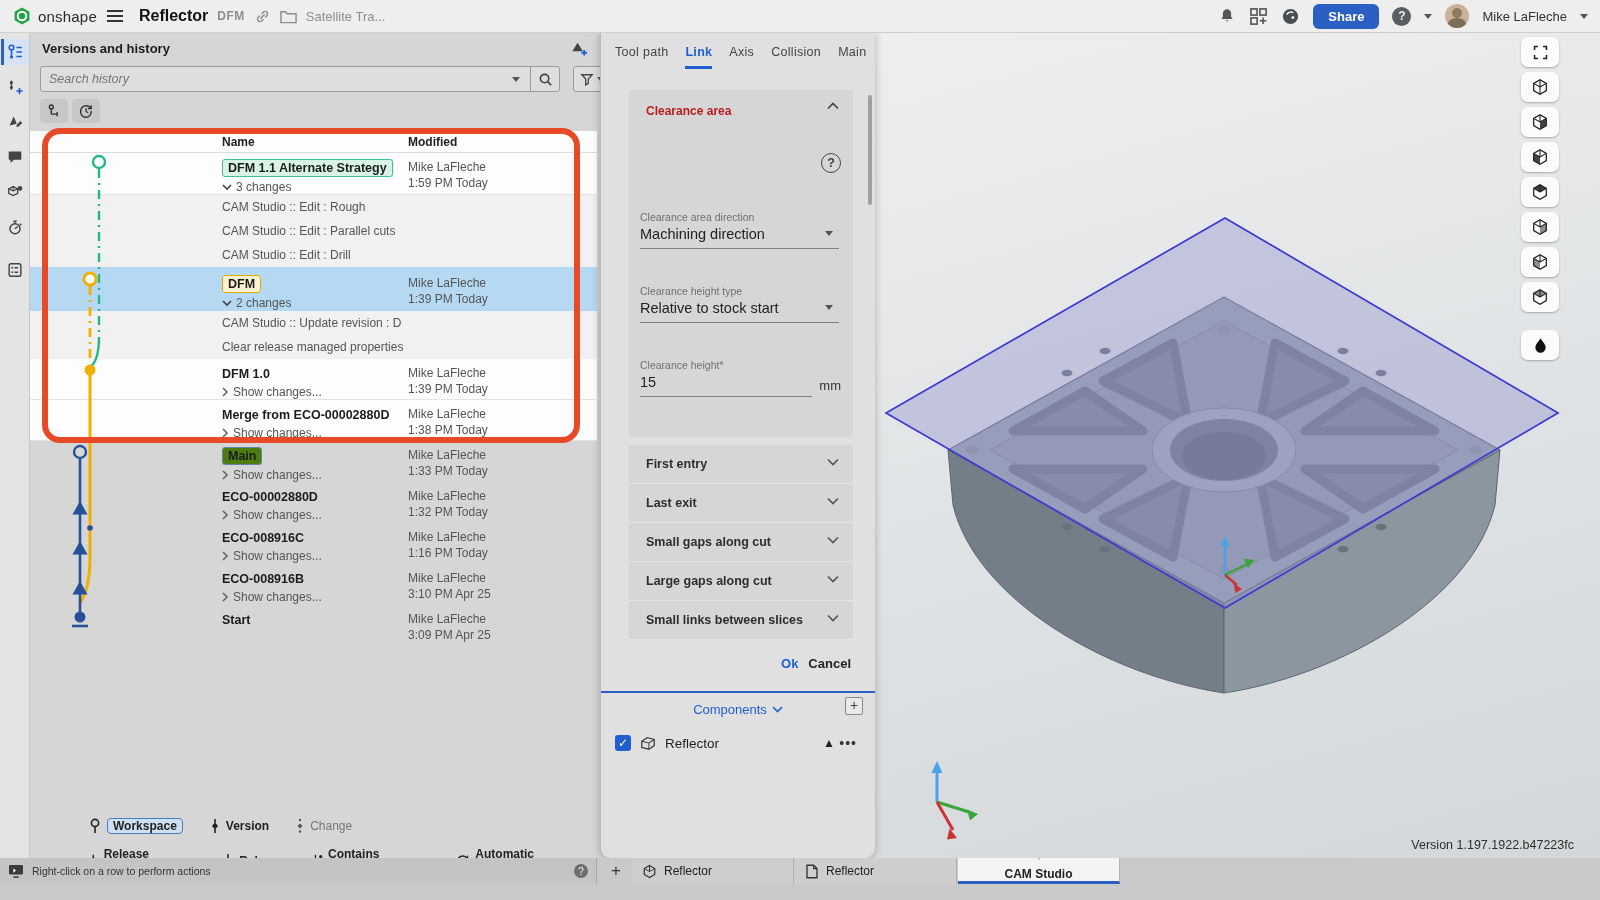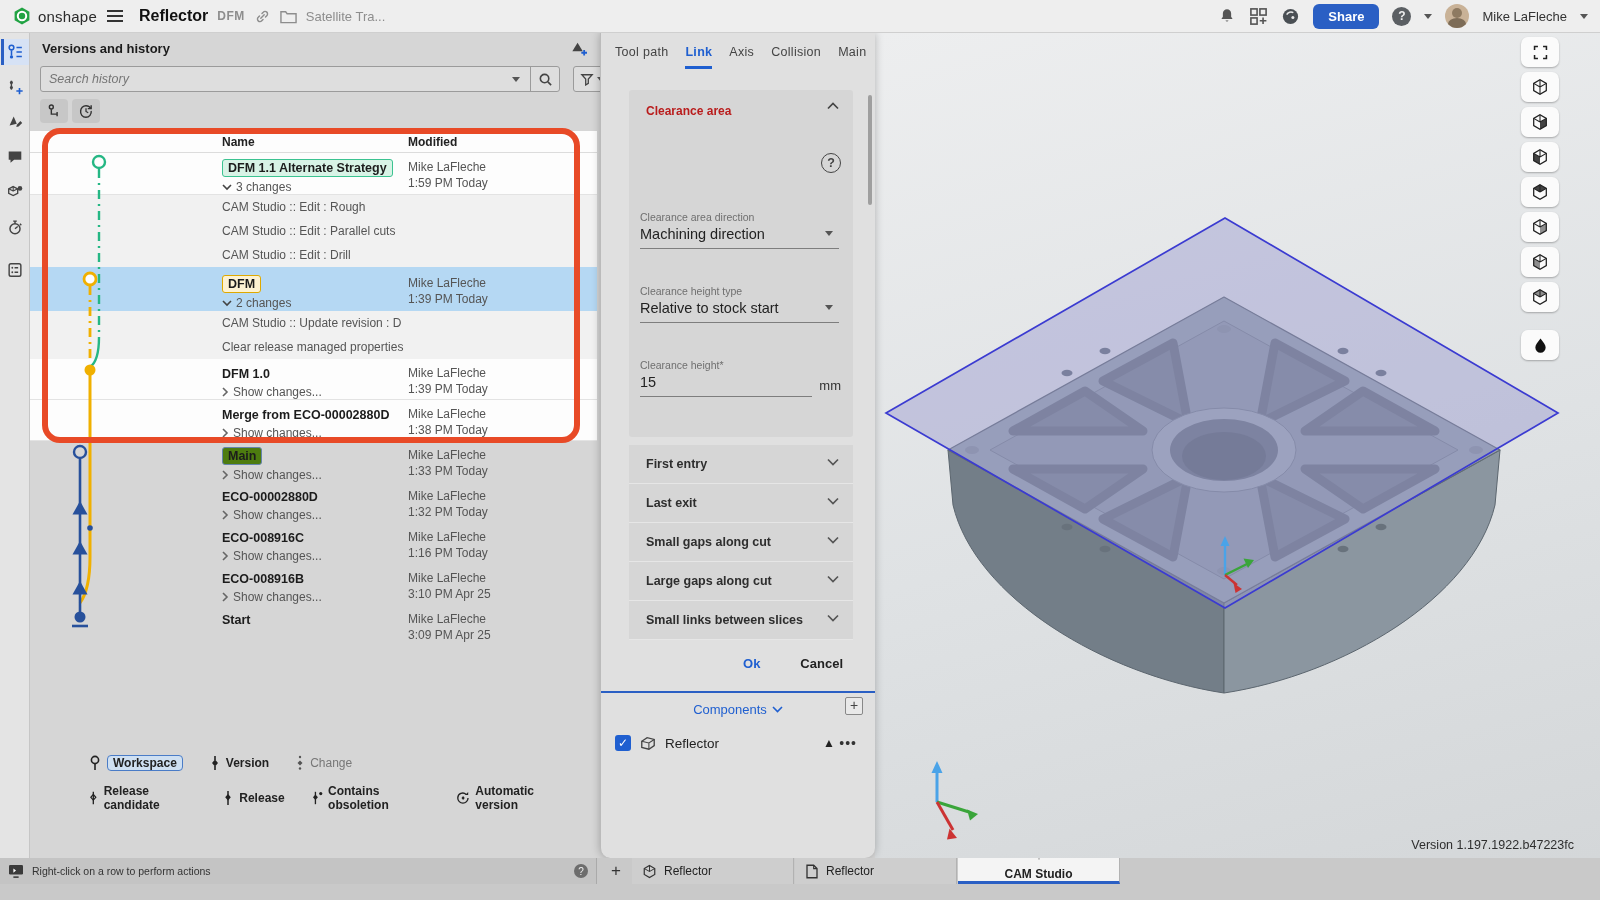--- a/index.html
+++ b/index.html
@@ -67,21 +67,21 @@
   .vmain { position:absolute; left:192px; top:5px; }
   .badge { display:inline-block; font-size:12.5px; font-weight:bold; color:#1c1c1c; padding:1px 5px;
     border-radius:3px; border:1px solid transparent; }
   .badge-green { background:#d8f3e6; border-color:#3cc391; }
   .badge-yellow { background:#fdf2d2; border-color:#dfa900; }
   .badge-blue { background:#4d7c0f; border-color:#6584ad; }
   .vtitle { font-size:12.5px; font-weight:bold; color:#1c1c1c; }
   .vsub { font-size:12px; color:#555; margin-top:3px; display:flex; align-items:center; gap:4px; }
   .vmod { position:absolute; left:378px; top:6px; font-size:12px; color:#555; line-height:16px; }
 
-  .legend { position:absolute; left:58px; top:722px; width:480px; font-size:12px; color:#222; }
+  .legend { position:absolute; left:58px; top:785px; width:480px; font-size:12px; color:#222; }
   .leg-row { display:flex; align-items:center; gap:26px; margin-bottom:13px; }
   .leg-item { display:flex; align-items:center; gap:5px; font-weight:bold; }
   .leg-item.muted span { color:#777; font-weight:normal; }
   .leg-chip { border:1.5px solid #4a7cc7; background:#cfe0f2; border-radius:4px; padding:0 5px; }
 
   
   .dialog { position:absolute; left:600px; top:33px; width:275px; height:825px; background:#e0e0e0;
     border-left:1px solid #bbb; border-radius:0 0 10px 10px; box-shadow:0 0 8px rgba(0,0,0,.25); z-index:25; }
   .dlg-tabs { position:absolute; left:14px; top:12px; display:flex; gap:17px; }
   .dlg-tab { font-size:12.5px; letter-spacing:.3px; color:#444; padding-bottom:7px; cursor:pointer; }
@@ -95,21 +95,21 @@
   .fld { border-bottom:1px solid #7e7e7e; padding-bottom:6px; }
   .fld .fcaret { position:absolute; right:6px; bottom:12px; }
   .funit { position:absolute; font-size:13px; color:#333; }
   .helpc { position:absolute; width:20px; height:20px; border:1.6px solid #444; border-radius:50%;
     font-size:12.5px; font-weight:bold; color:#444; display:flex; align-items:center; justify-content:center; }
   .dlg-scroll { position:absolute; right:3px; top:62px; width:4px; height:110px; background:#9f9f9f; border-radius:2px; }
   .sections { position:absolute; left:28px; top:412px; width:224px; }
   .sec { height:39px; background:#d6d6d6; border-bottom:1px solid #e6e6e6; position:relative; }
   .sec .slabel { position:absolute; left:17px; top:12px; font-size:12.5px; font-weight:bold; color:#2e2e2e; }
   .sec .scaret { position:absolute; right:14px; top:13px; }
-  .okrow { position:absolute; right:32px; top:623px; display:flex; gap:40px; font-size:13px; font-weight:bold; }
+  .okrow { position:absolute; right:24px; top:623px; display:flex; gap:10px; font-size:13px; font-weight:bold; }
   .ok { color:#1f5fd0; cursor:pointer; }
   .cancel { color:#222; cursor:pointer; }
   .comp-div { position:absolute; left:0; top:658px; width:100%; border-top:2px solid #2a5fc4; }
   .comp-head { position:absolute; left:0; top:665px; width:100%; height:22px; display:flex; align-items:center; justify-content:center; gap:5px; }
   .comp-label { font-size:13px; color:#1f5fd0; }
   .plus-btn { position:absolute; right:12px; top:664px; width:18px; height:18px; border:1px solid #888;
     background:#e9e9e9; color:#444; font-size:14px; line-height:15px; text-align:center; border-radius:2px; }
   .comp-row { position:absolute; left:14px; top:698px; width:246px; height:24px; display:flex; align-items:center; gap:8px; }
   .chk { width:16px; height:16px; background:#1f5fd0; border-radius:3px; color:#fff; font-size:12px;
     display:flex; align-items:center; justify-content:center; }

